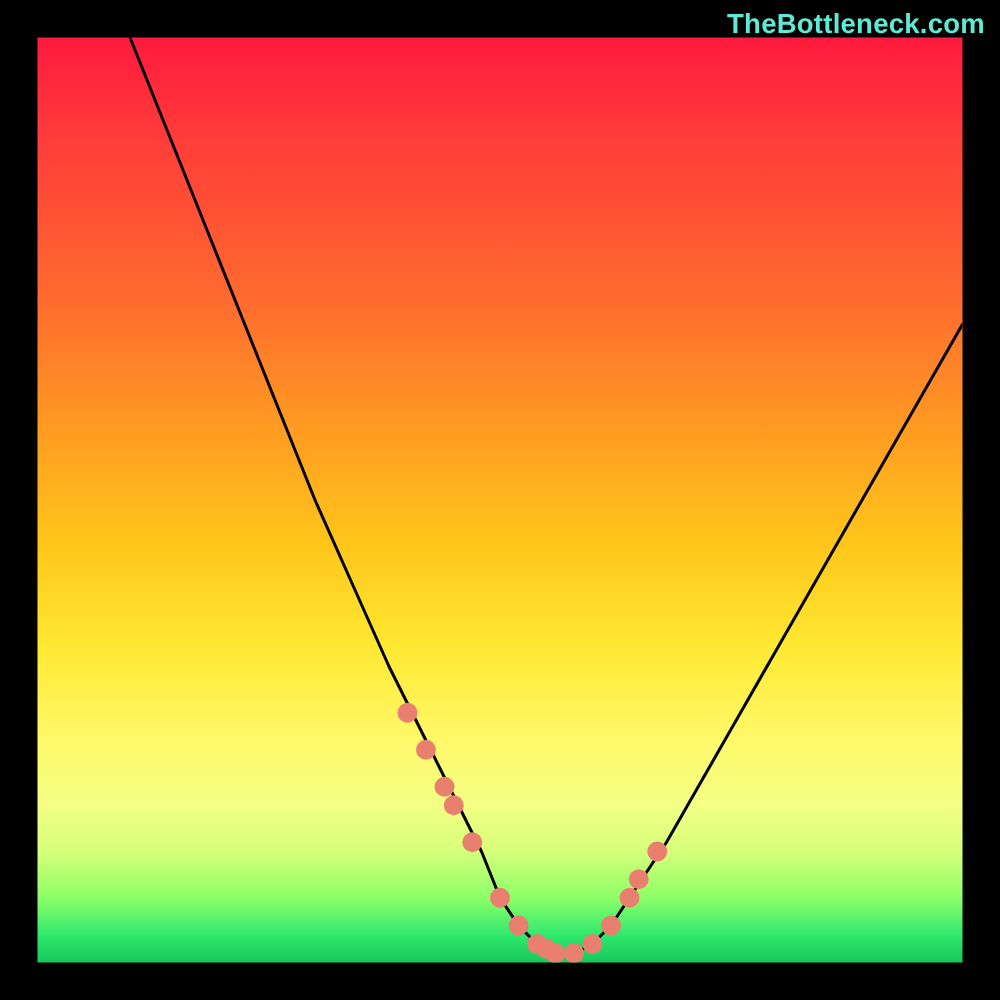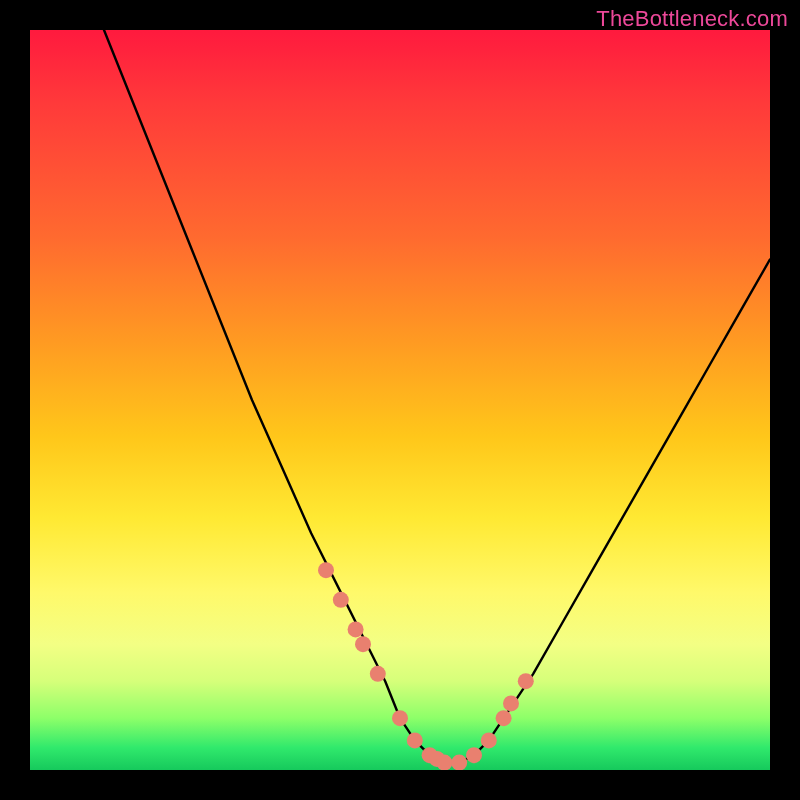--- a/index.html
+++ b/index.html
@@ -37,23 +37,23 @@
       #f3ff84 83%,
       #d6ff7a 88%,
       #8dff69 93%,
       #30e96c 97%,
       #16c95c 100%);
   }
   .watermark {
     position: absolute;
     top: 6px;
     right: 12px;
-    color: #ec4899;
+    color: #5eead4;
     font-size: 22px;
-    font-weight: 400;
+    font-weight: 700;
     letter-spacing: 0.2px;
     z-index: 10;
   }
   svg.overlay {
     position: absolute;
     left: 0;
     top: 0;
     width: 740px;
     height: 740px;
     pointer-events: none;

